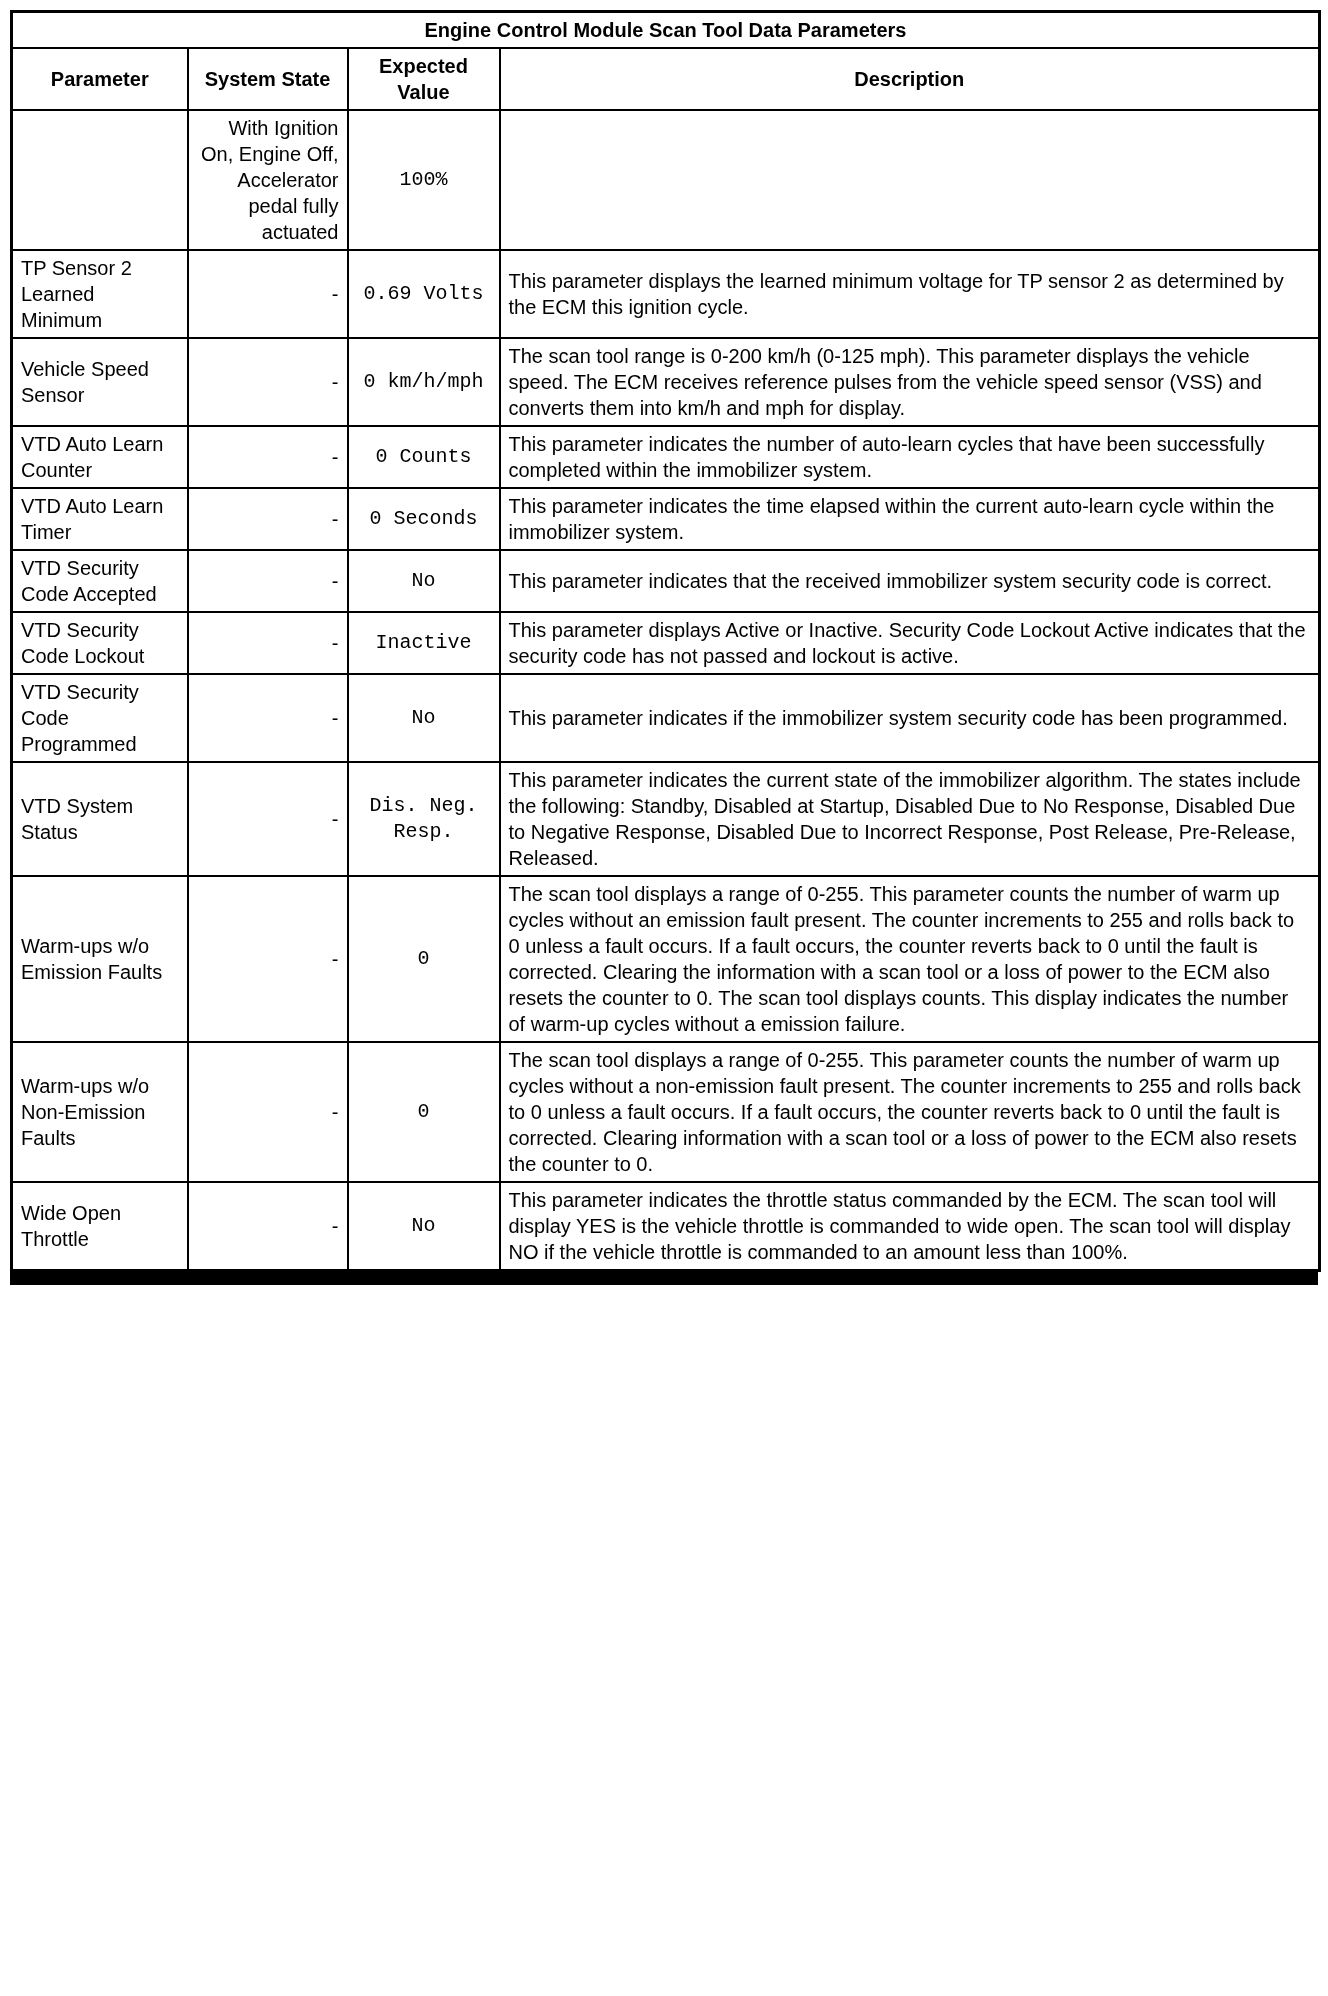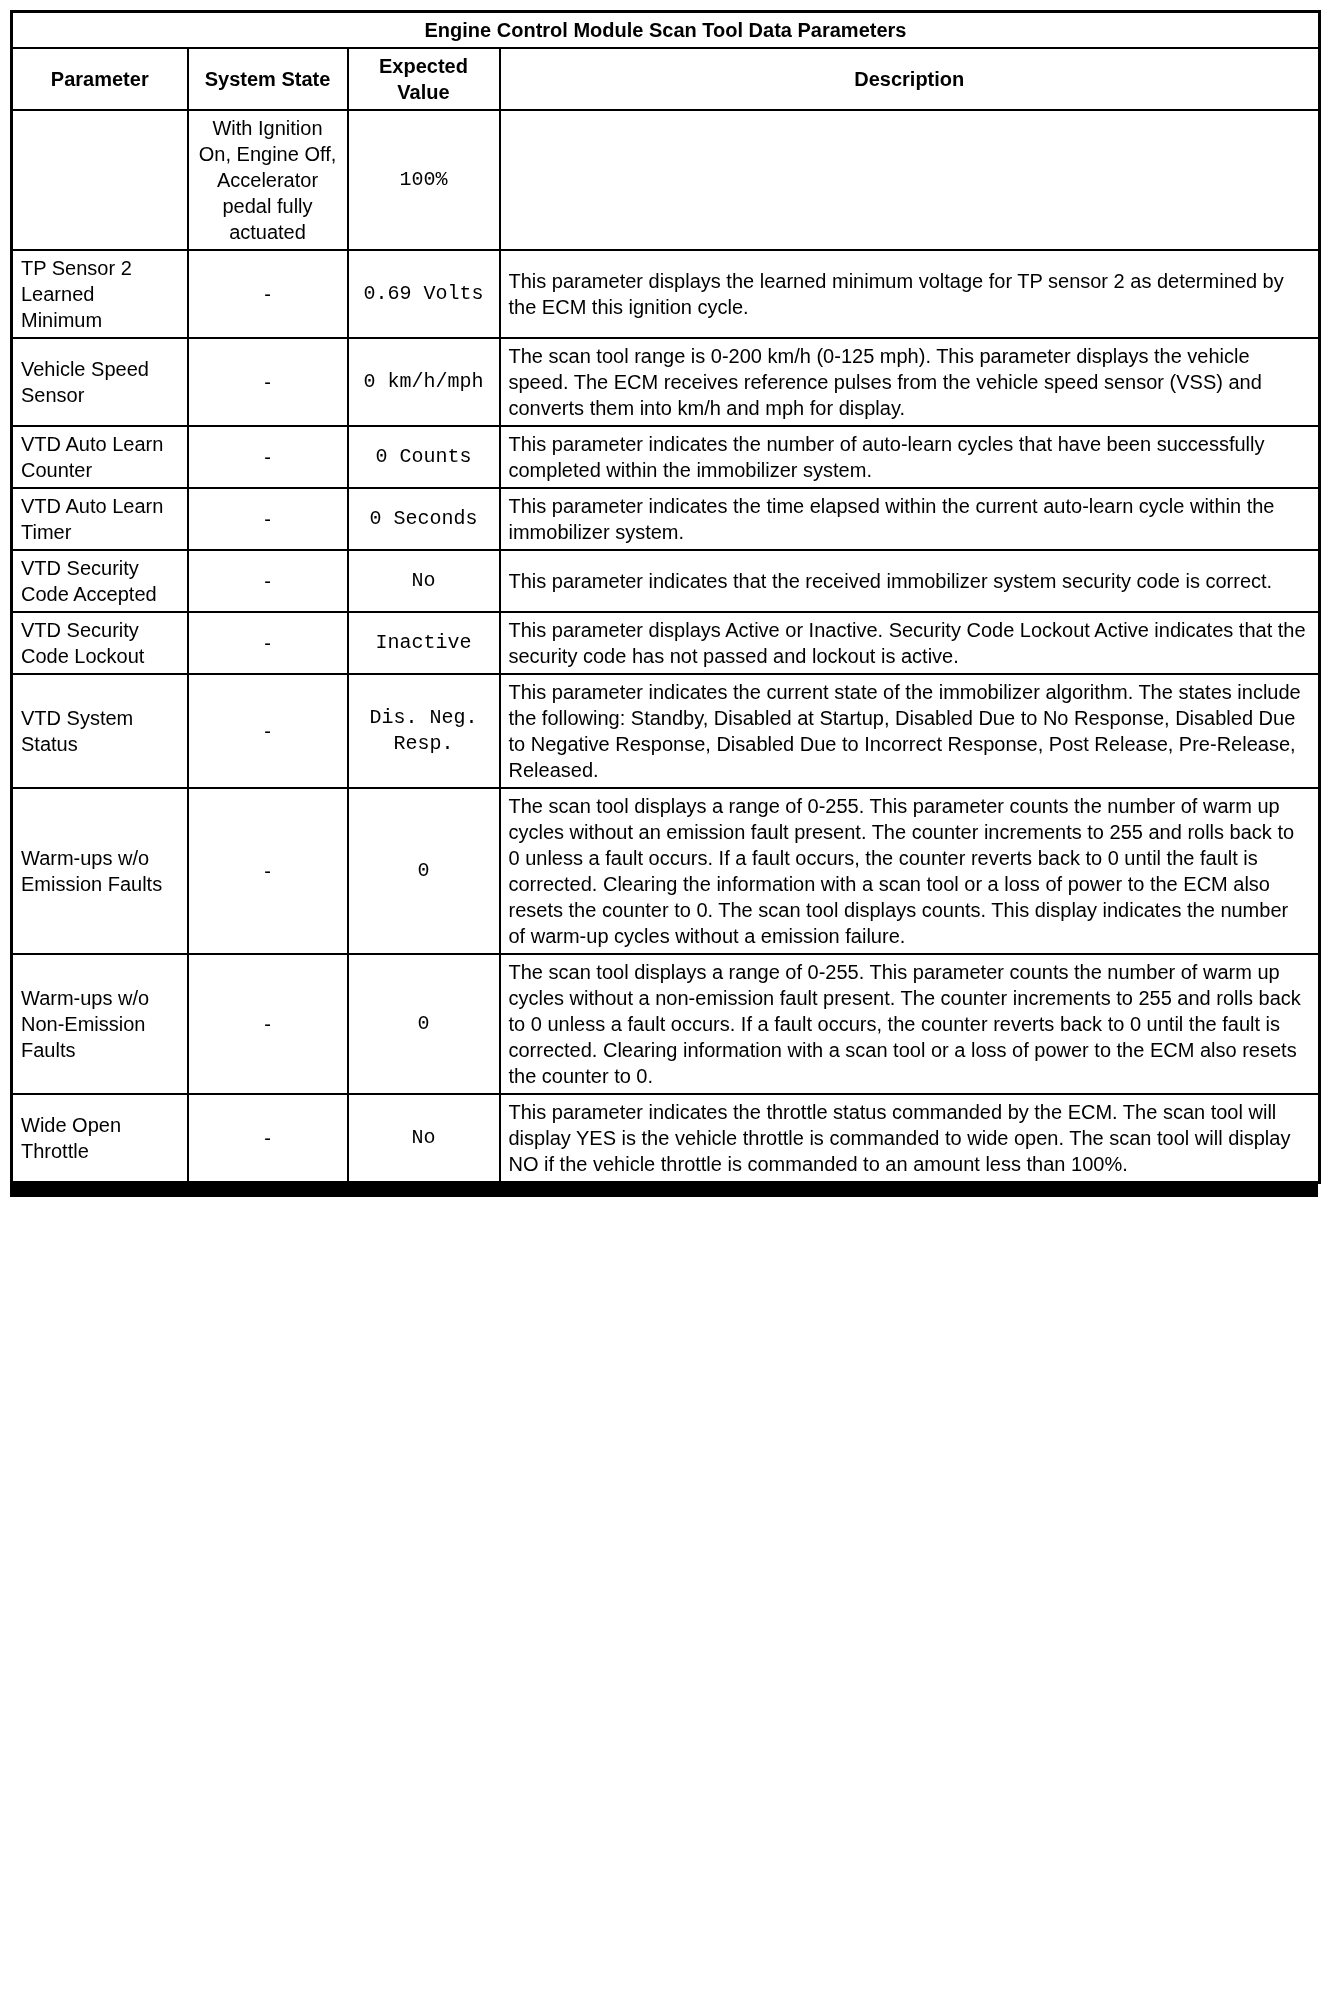--- a/index.html
+++ b/index.html
@@ -36,21 +36,21 @@
     text-align: center;
     font-weight: bold;
     font-size: 20px;
     padding: 4px 8px;
   }
   th.col-head {
     font-weight: bold;
     text-align: center;
   }
   td.param { text-align: left; }
-  td.state { text-align: center; }
+  td.state { text-align: right; }
   td.value { text-align: center; font-family: Liberation Mono, monospace; }
   td.desc  { text-align: left; }
   .bottom-bar {
     width: 1308px;
     height: 13px;
     background: #000;
     box-sizing: border-box;
   }
 </style>
 </head>
@@ -112,20 +112,26 @@
           <td class="value">No</td>
           <td class="desc">This parameter indicates that the received immobilizer system security code is correct.</td>
         </tr>
         <tr>
           <td class="param">VTD Security Code Lockout</td>
           <td class="state">-</td>
           <td class="value">Inactive</td>
           <td class="desc">This parameter displays Active or Inactive. Security Code Lockout Active indicates that the security code has not passed and lockout is active.</td>
         </tr>
         <tr>
+          <td class="param">VTD Security Code Programmed</td>
+          <td class="state">-</td>
+          <td class="value">No</td>
+          <td class="desc">This parameter indicates if the immobilizer system security code has been programmed.</td>
+        </tr>
+        <tr>
           <td class="param">VTD System Status</td>
           <td class="state">-</td>
           <td class="value">Dis. Neg. Resp.</td>
           <td class="desc">This parameter indicates the current state of the immobilizer algorithm. The states include the following: Standby, Disabled at Startup, Disabled Due to No Response, Disabled Due to Negative Response, Disabled Due to Incorrect Response, Post Release, Pre-Release, Released.</td>
         </tr>
         <tr>
           <td class="param">Warm-ups w/o Emission Faults</td>
           <td class="state">-</td>
           <td class="value">0</td>
           <td class="desc">The scan tool displays a range of 0-255. This parameter counts the number of warm up cycles without an emission fault present. The counter increments to 255 and rolls back to 0 unless a fault occurs. If a fault occurs, the counter reverts back to 0 until the fault is corrected. Clearing the information with a scan tool or a loss of power to the ECM also resets the counter to 0. The scan tool displays counts. This display indicates the number of warm-up cycles without a emission failure.</td>

